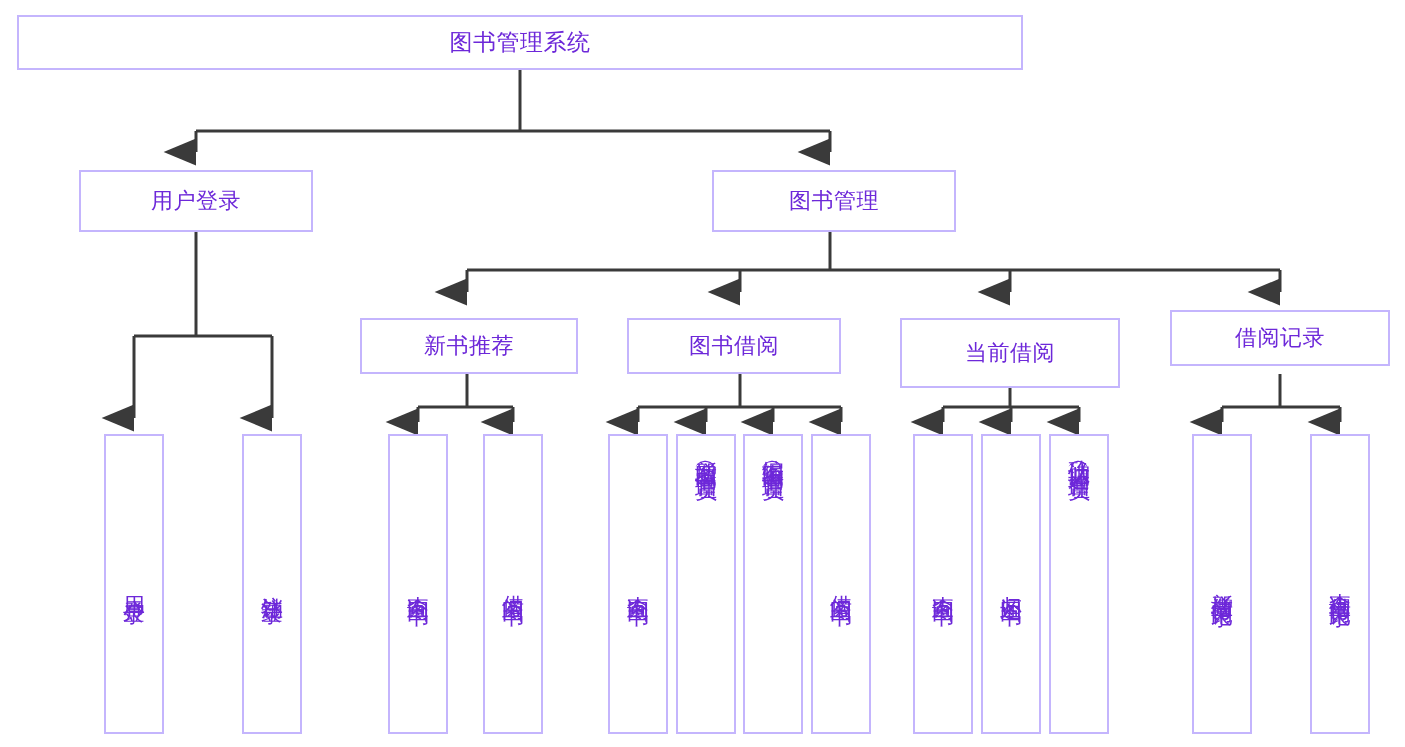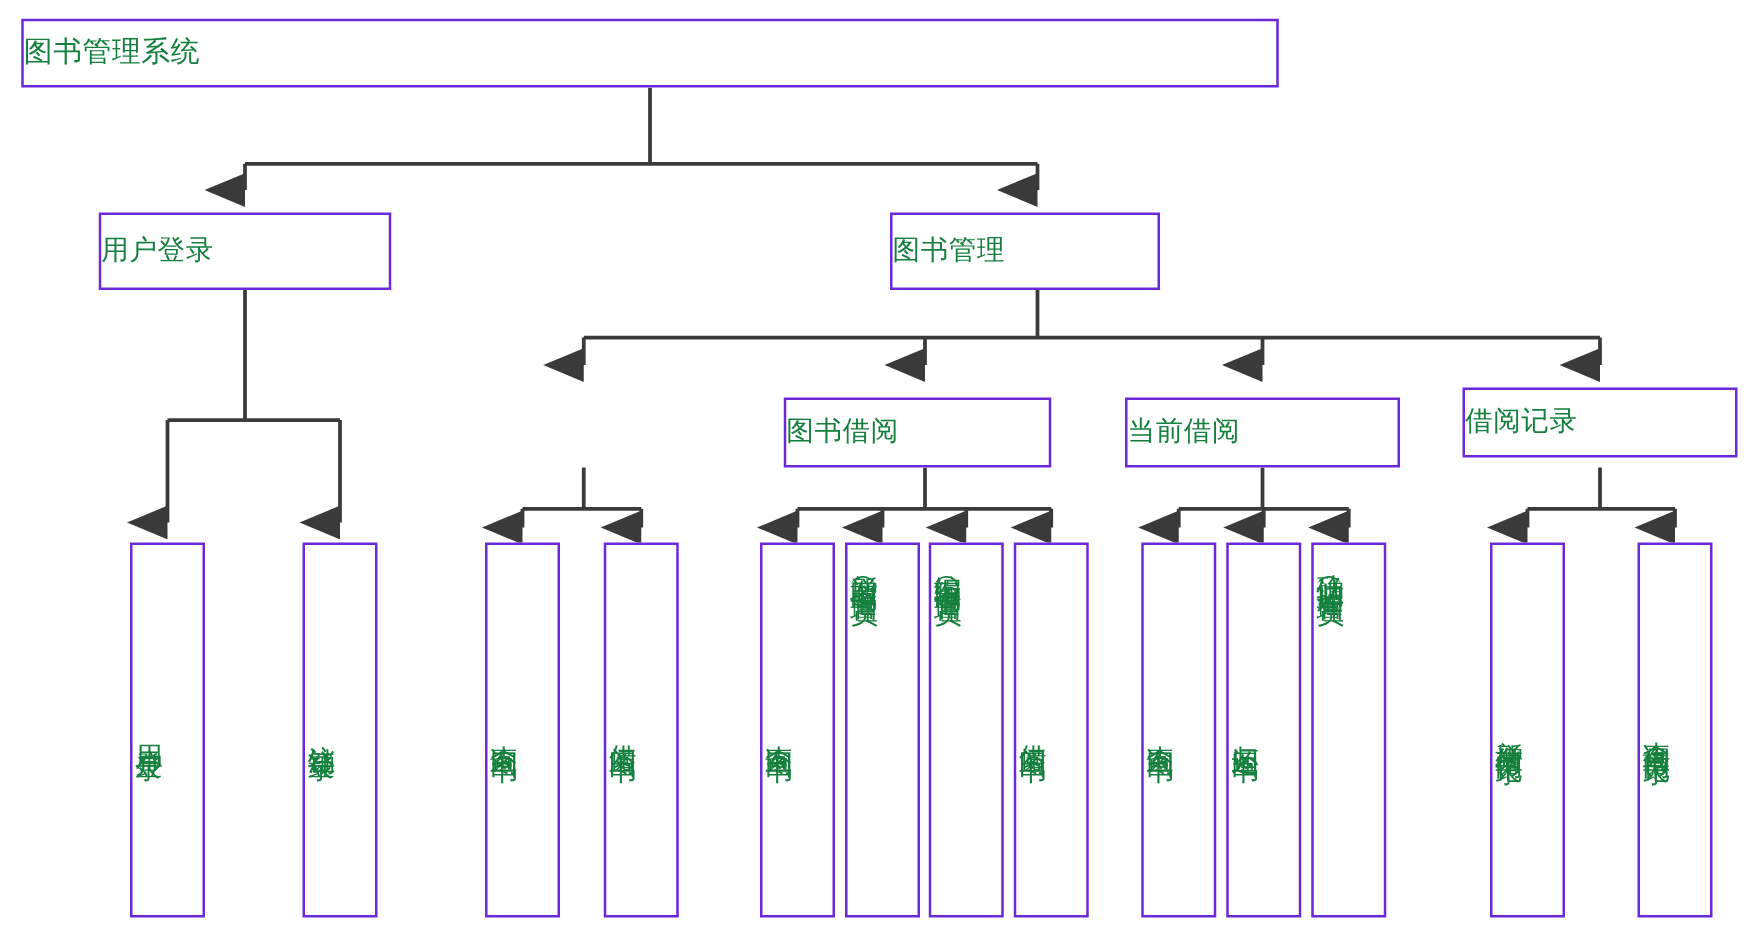--- a/index.html
+++ b/index.html
@@ -22,25 +22,26 @@
     position: absolute;
     left: 0;
     top: 0;
     width: 1405px;
     height: 747px;
     pointer-events: none;
   }
   .node {
     position: absolute;
     box-sizing: border-box;
-    border: 2px solid #6d28d9;
+    border: 2px solid #c4b5fd;
     background: #ffffff;
     display: flex;
     align-items: center;
-    color: #15803d;
+    justify-content: center;
+    color: #6d28d9;
     z-index: 2;
   }
   .node-label {
     display: block;
     line-height: 1.16;
     letter-spacing: 0.5px;
     white-space: pre;
   }
   .lvl1 .node-label { font-size: 23px; }
   .lvl2 .node-label { font-size: 22px; }
@@ -130,30 +131,33 @@
   </svg>
 
   <div class="node lvl1" style="left:17px; top:15px; width:1006px; height:55px;">
     <span class="node-label">图书管理系统</span>
   </div>
 
   <div class="node lvl2" style="left:79px; top:170px; width:234px; height:62px;">
     <span class="node-label">用户登录</span>
   </div>
 
-  <div class="node lvl2" style="left:712px; top:170px; width:216px; height:62px;">
+  <div class="node lvl2" style="left:712px; top:170px; width:244px; height:62px;">
     <span class="node-label">图书管理</span>
   </div>
 
+  <div class="node lvl3" style="left:360px; top:318px; width:218px; height:56px;">
+    <span class="node-label">新书推荐</span>
+  </div>
 
   <div class="node lvl3" style="left:627px; top:318px; width:214px; height:56px;">
     <span class="node-label">图书借阅</span>
   </div>
 
-  <div class="node lvl3" style="left:900px; top:318px; width:220px; height:56px;">
+  <div class="node lvl3" style="left:900px; top:318px; width:220px; height:70px;">
     <span class="node-label">当前借阅</span>
   </div>
 
   <div class="node lvl3" style="left:1170px; top:310px; width:220px; height:56px;">
     <span class="node-label">借阅记录</span>
   </div>
 
   <div class="node leaf mid-text" style="left:104px; top:434px; width:60px; height:300px;">
     <span class="node-label">用户登录</span>
   </div>

